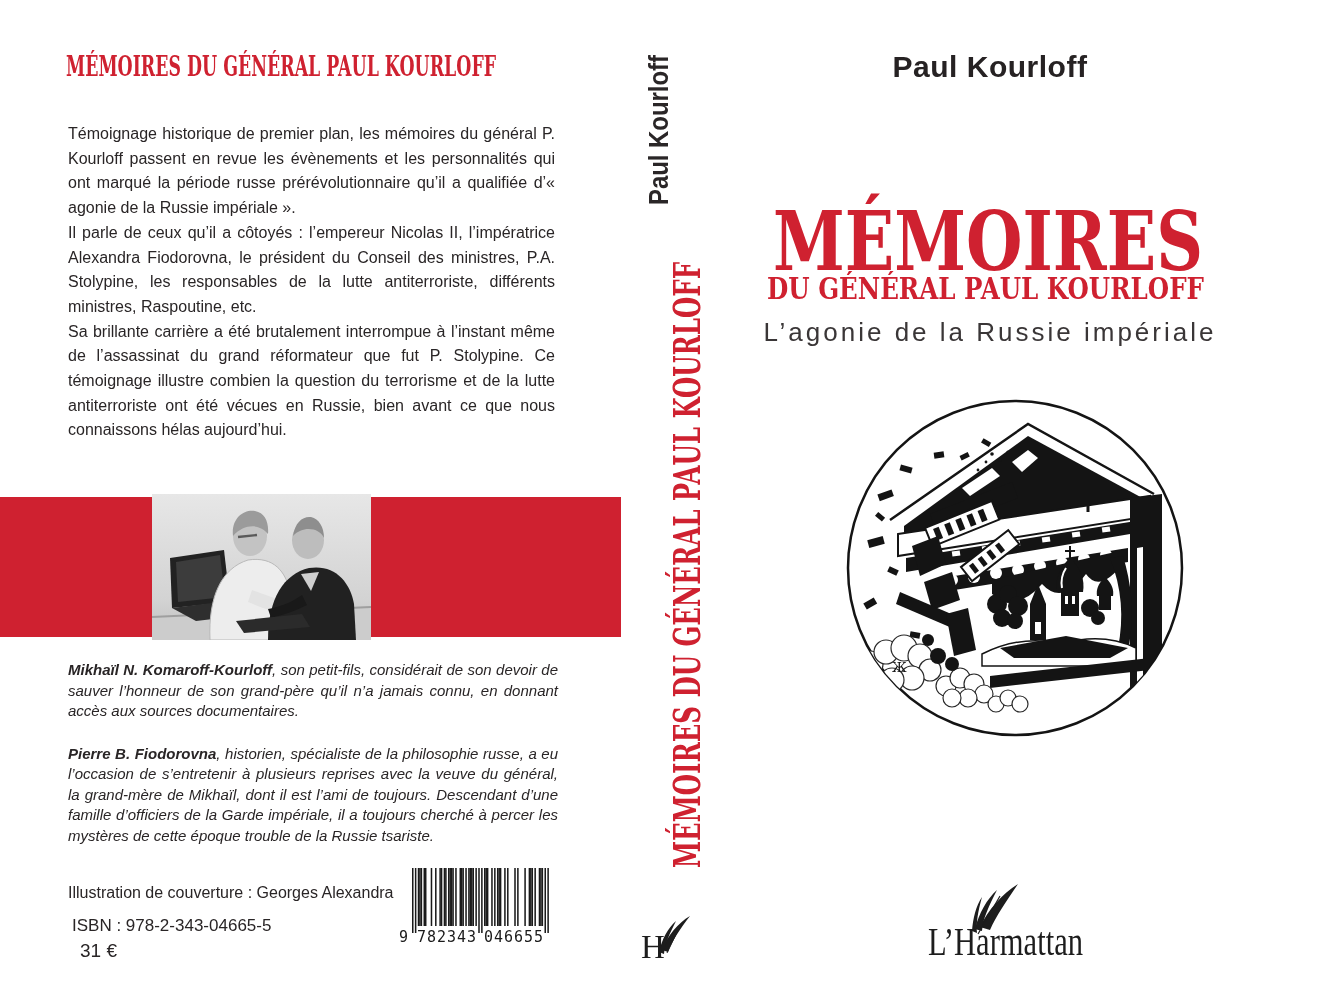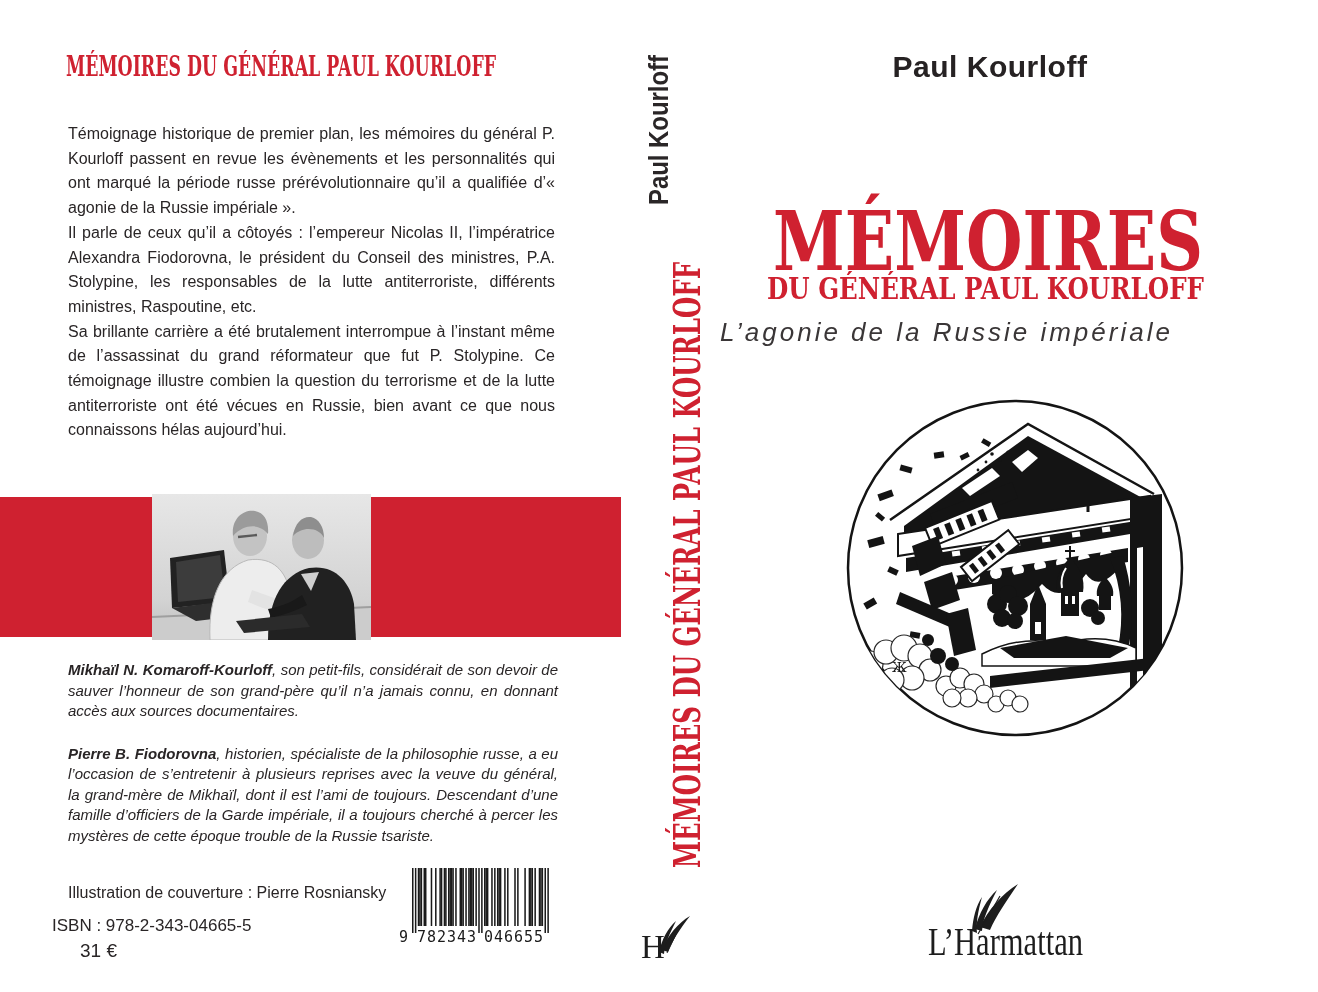--- a/index.html
+++ b/index.html
@@ -12,33 +12,33 @@
   .back-body{left:68px;top:122px;width:487px;font-size:16px;line-height:24.7px;
              text-align:justify;color:#29252​6;color:#292526;}
   .back-body p{margin:0;}
   .red-band{left:0;top:497px;width:621px;height:140px;}
   .photo{left:152px;top:494px;width:219px;height:146px;}
   .bios{left:68px;top:660px;width:490px;font-size:15px;line-height:20.5px;
         font-style:italic;text-align:justify;color:#292526;}
   .bios p{margin:0 0 22px 0;font-style:italic;}
   .bios strong{font-weight:bold;}
   .illu-credit{left:68px;top:884px;font-size:16px;color:#292526;}
-  .isbn{left:52px;top:916px;font-size:17px;color:#292526;}
+  .isbn{left:72px;top:916px;font-size:17px;color:#292526;}
   .price{left:80px;top:940px;font-size:19px;color:#292526;}
   .barcode{left:398px;top:864px;width:156px;height:82px;}
 
   
   .spine-svg{left:618px;top:0;width:104px;height:992px;}
 
   
   .front-author{left:700px;top:50px;width:580px;text-align:center;
                 font-size:30px;font-weight:bold;letter-spacing:.5px;color:#262223;}
   .front-title-svg{left:730px;top:182px;}
-  .front-subtitle{left:700px;top:317px;width:580px;text-align:left;
-                  font-style:italic;font-size:26px;letter-spacing:3px;color:#3a3637;padding-left:20px;}
+  .front-subtitle{left:700px;top:317px;width:580px;text-align:center;
+                  font-size:26px;letter-spacing:3px;color:#3a3637;}
   .illustration{left:842px;top:396px;width:346px;height:346px;}
   .front-credits{left:690px;top:790px;width:600px;text-align:center;
                  font-size:16px;line-height:28px;color:#a7a7a7;}
   .publisher-svg{left:918px;top:882px;}
 </style>
 </head>
 <body>
 
 <div class="page">
 
@@ -83,21 +83,21 @@
       <path d="M150,101 C139,109 127,113 116,115 L119,124 C131,121 143,117 155,111 Z" fill="#191919"></path>
       <polygon points="84,127 150,120 158,133 92,139" fill="#2b2b2b"></polygon>
     </svg>
   </div>
 
   <div class="abs bios">
     <p><strong>Mikhaïl N. Komaroff-Kourloff</strong><span>, son petit-fils, considérait de son devoir de sauver l’honneur de son grand-père qu’il n’a jamais connu, en donnant accès aux sources documentaires.</span></p>
     <p><strong>Pierre B. Fiodorovna</strong><span>, historien, spécialiste de la philosophie russe, a eu l’occasion de s’entretenir à plusieurs reprises avec la veuve du général, la grand-mère de Mikhaïl, dont il est l’ami de toujours. Descendant d’une famille d’officiers de la Garde impériale, il a toujours cherché à percer les mystères de cette époque trouble de la Russie tsariste.</span></p>
   </div>
 
-  <div class="abs illu-credit">Illustration de couverture : Pierre Rosniansky</div>
+  <div class="abs illu-credit">Illustration de couverture : Georges Alexandra</div>
   <div class="abs isbn">ISBN : 978-2-343-04665-5</div>
   <div class="abs price">31 €</div>
 
   <svg class="abs barcode" id="barcode-svg" viewBox="0 0 156 82" width="156" height="82">
       <rect x="14.00" y="4" width="1.52" height="65" fill="#1a1a1a"></rect>
       <rect x="16.88" y="4" width="1.52" height="65" fill="#1a1a1a"></rect>
       <rect x="19.76" y="4" width="1.52" height="58" fill="#1a1a1a"></rect>
       <rect x="21.20" y="4" width="1.52" height="58" fill="#1a1a1a"></rect>
       <rect x="22.64" y="4" width="1.52" height="58" fill="#1a1a1a"></rect>
       <rect x="25.52" y="4" width="1.52" height="58" fill="#1a1a1a"></rect>

